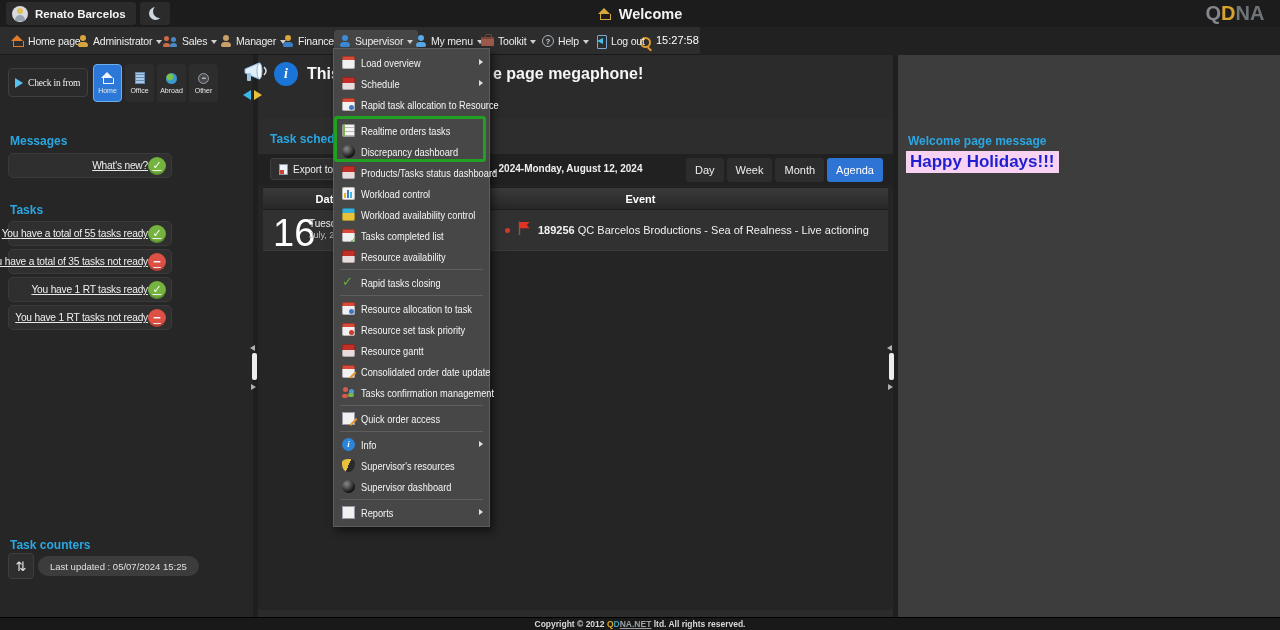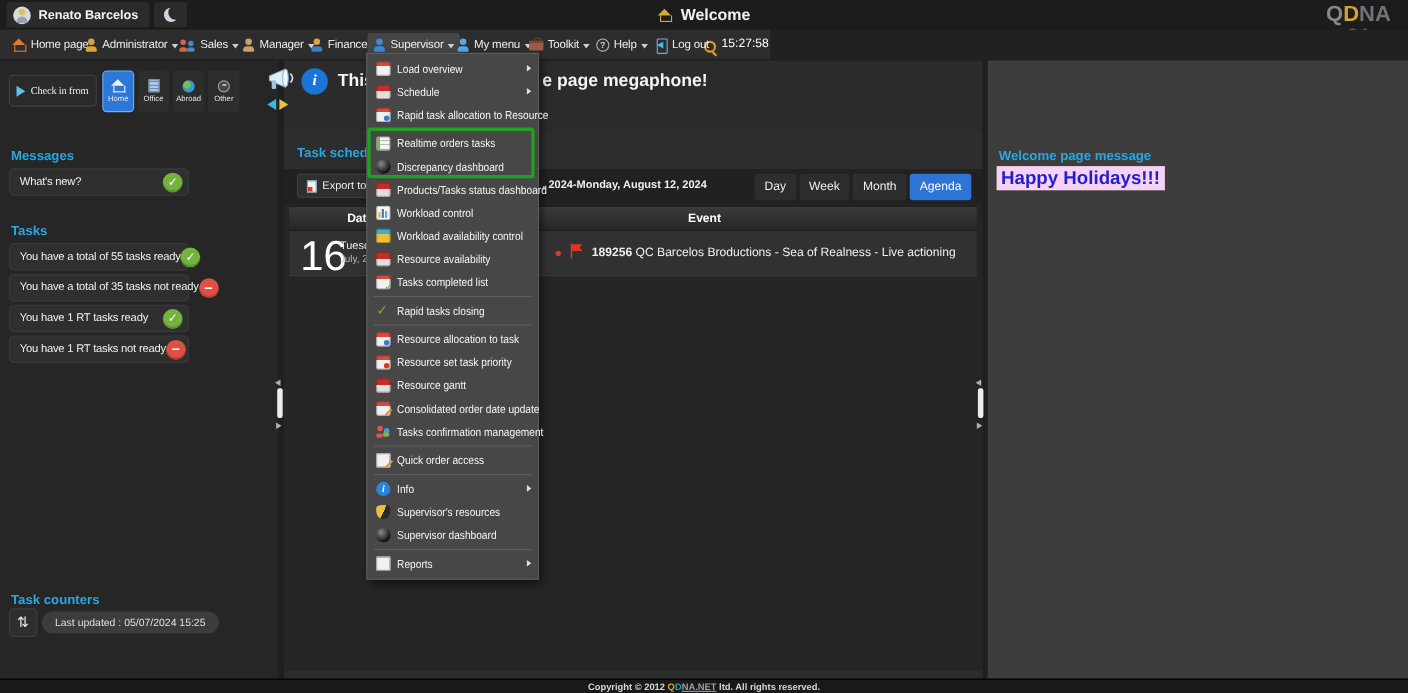--- a/index.html
+++ b/index.html
@@ -78,21 +78,21 @@
            display:flex;flex-direction:column;align-items:center;justify-content:center;gap:3px;}
   .loc-active{background:#2b78d9;border-color:#6ab0f0;}
   .loc-label{font-size:7px;color:#e8e8e8;}
   .bd{width:10px;height:12px;background:#a8c8e8;box-shadow:inset 0 0 0 1px #6a8cb0;
       background-image:repeating-linear-gradient(0deg,#6a8cb0 0 1px,transparent 1px 3px);}
   .gl{width:11px;height:11px;border-radius:50%;background:radial-gradient(circle at 35% 35%,#7ac04a 0 3px,#3a9ad0 4px);}
   .ot{width:11px;height:11px;border-radius:50%;border:1px solid #9aa0a8;background:#46484c;color:#c8c8c8;font-size:6px;line-height:9px;text-align:center;}
   .ot::after{content:"\2022\2022\2022";letter-spacing:-1px;}
   .side-header{position:absolute;left:10px;font-size:12px;font-weight:bold;color:#2aa7e2;}
   .side-card{position:absolute;left:8px;width:164px;height:25px;background:#2f2f2f;border:1px solid #3a3a3a;border-radius:5px;
-             display:flex;align-items:center;justify-content:space-between;padding:0 5px 0 9px;}
+             display:flex;align-items:center;justify-content:flex-end;padding:0 5px 0 9px;text-decoration:underline;}
   .side-card-text{font-size:10.2px;color:#f0f0f0;white-space:nowrap;letter-spacing:-0.2px;}
   .st{width:18px;height:18px;border-radius:50%;flex:none;display:flex;align-items:center;justify-content:center;
       color:#fff;font-weight:bold;font-size:11px;box-shadow:inset 0 -2px 0 rgba(0,0,0,.18);}
   .st-ok{background:#74b33e;}
   .st-no{background:#dd5144;font-size:13px;}
   .refresh-btn{position:absolute;left:8px;top:498px;width:26px;height:26px;background:#2e2e2e;border:1px solid #3f3f3f;border-radius:4px;
                display:flex;align-items:center;justify-content:center;color:#e8e8e8;font-size:13px;}
   .updated-pill{position:absolute;left:38px;top:501px;height:20px;background:#3c3c3c;border-radius:10px;
                 display:flex;align-items:center;padding:0 12px;font-size:9.5px;color:#e0e0e0;white-space:nowrap;}
 
@@ -419,26 +419,26 @@
       </div>
       <div class="menu-item">
         <span class="mi mi-chart"></span>
         <span class="menu-label">Workload control</span>
       </div>
       <div class="menu-item">
         <span class="mi mi-folder"></span>
         <span class="menu-label">Workload availability control</span>
       </div>
       <div class="menu-item">
+        <span class="mi mi-cal-check"></span>
+        <span class="menu-label">Tasks completed list</span>
+      </div>
+      <div class="menu-item">
         <span class="mi mi-cal-red"></span>
         <span class="menu-label">Resource availability</span>
-      </div>
-      <div class="menu-item">
-        <span class="mi mi-cal-check"></span>
-        <span class="menu-label">Tasks completed list</span>
       </div>
       <div class="menu-sep"></div>
       <div class="menu-item">
         <span class="mi mi-check"></span>
         <span class="menu-label">Rapid tasks closing</span>
       </div>
       <div class="menu-sep"></div>
       <div class="menu-item">
         <span class="mi mi-cal-person"></span>
         <span class="menu-label">Resource allocation to task</span>

